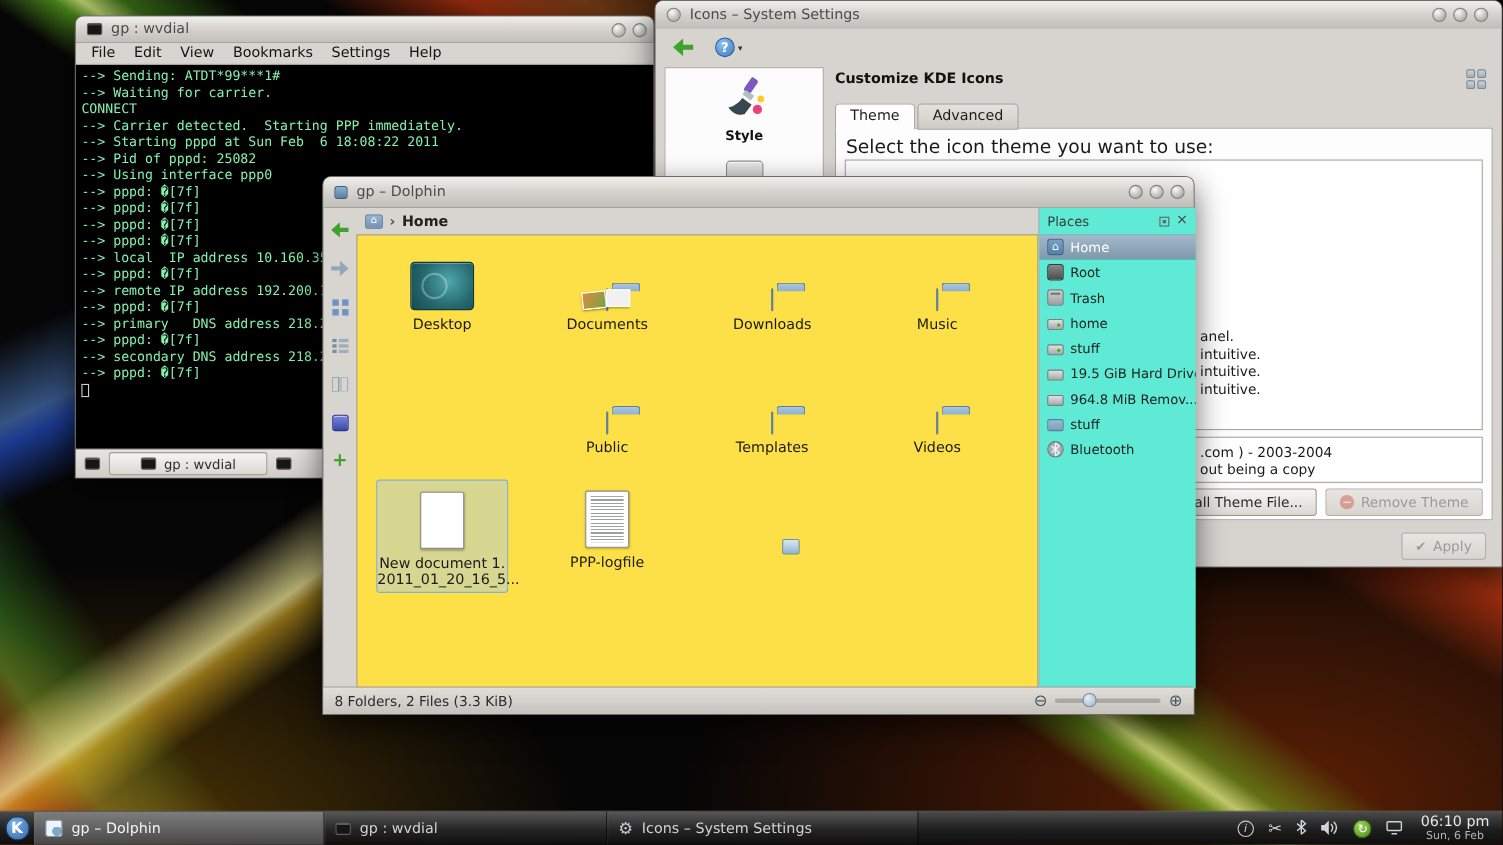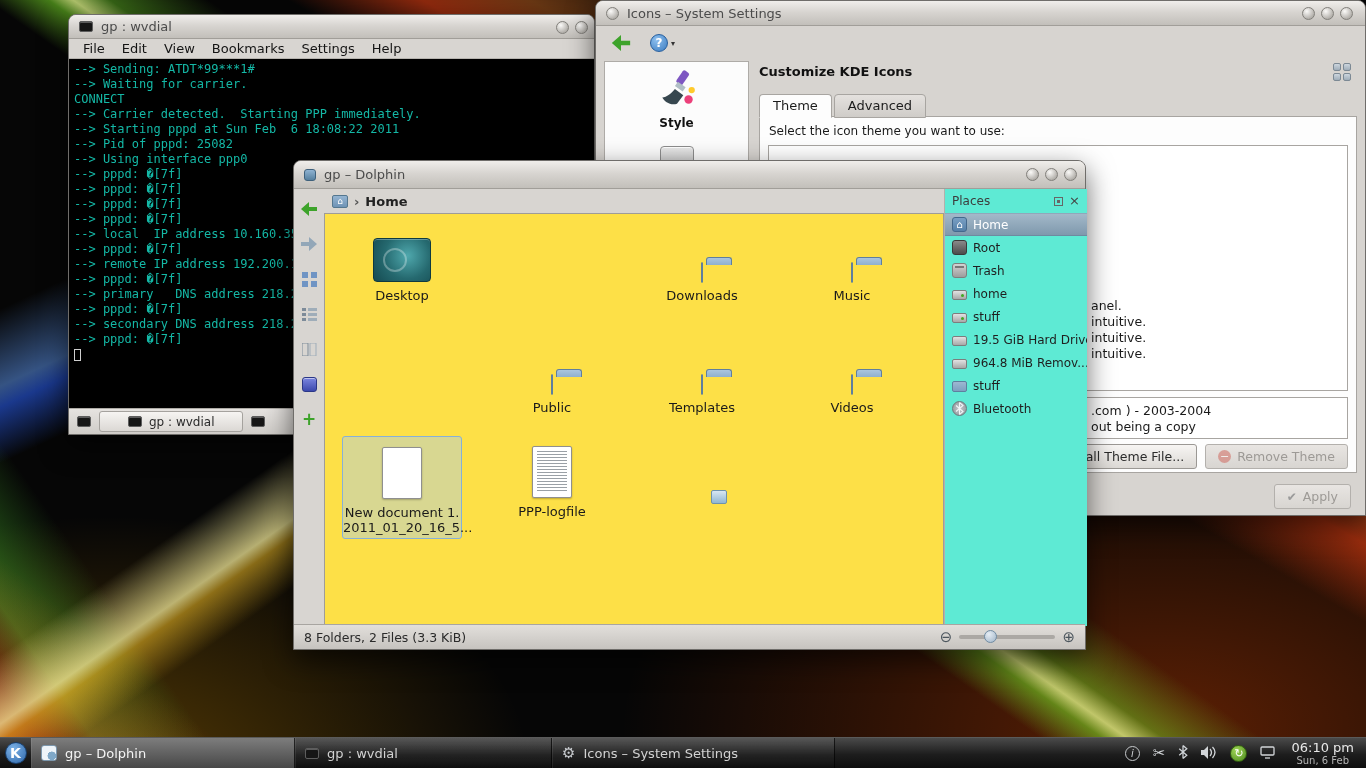--- a/index.html
+++ b/index.html
@@ -35,21 +35,21 @@
   .term-ico{width:14px;height:11px;background:#161616;border:1px solid #5d5d5d;
     border-radius:2px;box-shadow:inset 0 1px 0 rgba(255,255,255,.3);display:inline-block;flex:0 0 auto}
 
   
   #terminal{left:68px;top:14px;width:527px;height:421px;background:#d8d5d1;z-index:1}
   #terminal .titlebar{height:24px}
   #terminal .menubar{height:20px;background:#d8d5d1;border-bottom:1px solid #b7b4af;
     display:flex;align-items:center;gap:17px;padding:0 14px;font-size:13px;color:#141414}
   #terminal .screen{height:349px;background:#000;padding:3px 5px;overflow:hidden}
   .tline{font-family:"DejaVu Sans Mono","Liberation Mono",monospace;font-size:12px;
-    line-height:15px;color:#14b8a6;white-space:pre}
+    line-height:15px;color:#86efac;white-space:pre}
   .cursor{display:inline-block;width:7px;height:12px;border:1px solid #cfcfcf;vertical-align:middle}
   #terminal .tabbar{height:26px;background:linear-gradient(#e6e3e0,#cfccc8);
     border-top:1px solid #aeaba6;display:flex;align-items:center;gap:4px;padding:0 4px}
   .tab-btn{width:22px;height:21px;display:flex;align-items:center;justify-content:center}
   .ktab{height:21px;padding:0 28px;display:flex;align-items:center;gap:7px;
     background:linear-gradient(#f6f4f2,#dbd8d4);border:1px solid #a5a29e;border-radius:3px;
     font-size:12px;color:#2b2b2b;white-space:nowrap}
 
   
   #syssettings{left:595px;top:0;width:771px;height:516px;background:#d7d4d0;z-index:2}
@@ -72,21 +72,21 @@
   .ss-heading{position:absolute;left:163px;top:63px;font-size:13px;font-weight:bold;color:#111}
   .icon-size-btn{position:absolute;right:12px;top:62px;width:20px;height:20px;
     display:grid;grid-template-columns:8px 8px;grid-template-rows:8px 8px;gap:2px}
   .icon-size-btn span{background:linear-gradient(#cdd6de,#9fadb9);border:1px solid #7c8994;border-radius:2px}
   .ss-tabs{position:absolute;left:163px;top:93px;display:flex;gap:2px;z-index:2}
   .kde-tab{font-size:13px;color:#1c1c1c;padding:3px 13px 4px;border:1px solid #a8a5a1;
     border-radius:4px 4px 0 0;background:linear-gradient(#e4e1de,#cfccc8)}
   .kde-tab.active{background:#fdfdfd;border-bottom-color:#fdfdfd}
   .ss-panel{position:absolute;left:163px;top:115px;width:598px;height:357px;
     background:#fdfdfd;border:1px solid #a8a5a1}
-  .ss-prompt{position:absolute;left:9px;top:7px;font-size:12px;color:#1a1a1a}
+  .ss-prompt{position:absolute;left:9px;top:7px;font-size:17px;color:#1a1a1a}
   .ss-list{position:absolute;left:8px;top:28px;width:580px;height:246px;
     background:#fff;border:1px solid #a8a5a1}
   .ss-list-frag{position:absolute;left:322px;top:152px;font-size:12.5px;line-height:16px;color:#1a1a1a}
   .ss-desc{position:absolute;left:8px;top:280px;width:580px;height:42px;
     background:#fff;border:1px solid #a8a5a1}
   .ss-desc-frag{position:absolute;left:322px;top:5px;font-size:12.5px;line-height:16px;color:#1a1a1a}
   .ss-btnrow{position:absolute;right:8px;top:327px;display:flex;gap:8px}
   .ss-btn{height:25px;display:flex;align-items:center;gap:6px;padding:0 12px;
     font-size:12.5px;color:#2b2b2b;background:linear-gradient(#f7f5f3,#dcd9d5);
     border:1px solid #9b9894;border-radius:3px;white-space:nowrap}
@@ -414,20 +414,28 @@
   </div>
 
   <div class="iconview">
 
     <div class="cell" style="left:7px;top:6px">
       <div class="icon-box">
           <span class="desktop-ico"></span>
         </div>
       <div class="label">Desktop</div>
     </div>
+    <div class="cell" style="left:157px;top:6px">
+      <div class="icon-box">
+          <span class="ficon"><span class="folder"></span>
+        <span class="thumb doc1"></span>
+        <span class="thumb doc2"></span></span>
+        </div>
+      <div class="label">Documents</div>
+    </div>
     <div class="cell" style="left:307px;top:6px">
       <div class="icon-box">
           <span class="ficon"><span class="folder"></span></span>
         </div>
       <div class="label">Downloads</div>
     </div>
     <div class="cell" style="left:457px;top:6px">
       <div class="icon-box">
           <span class="ficon"><span class="folder"></span></span>
         </div>

